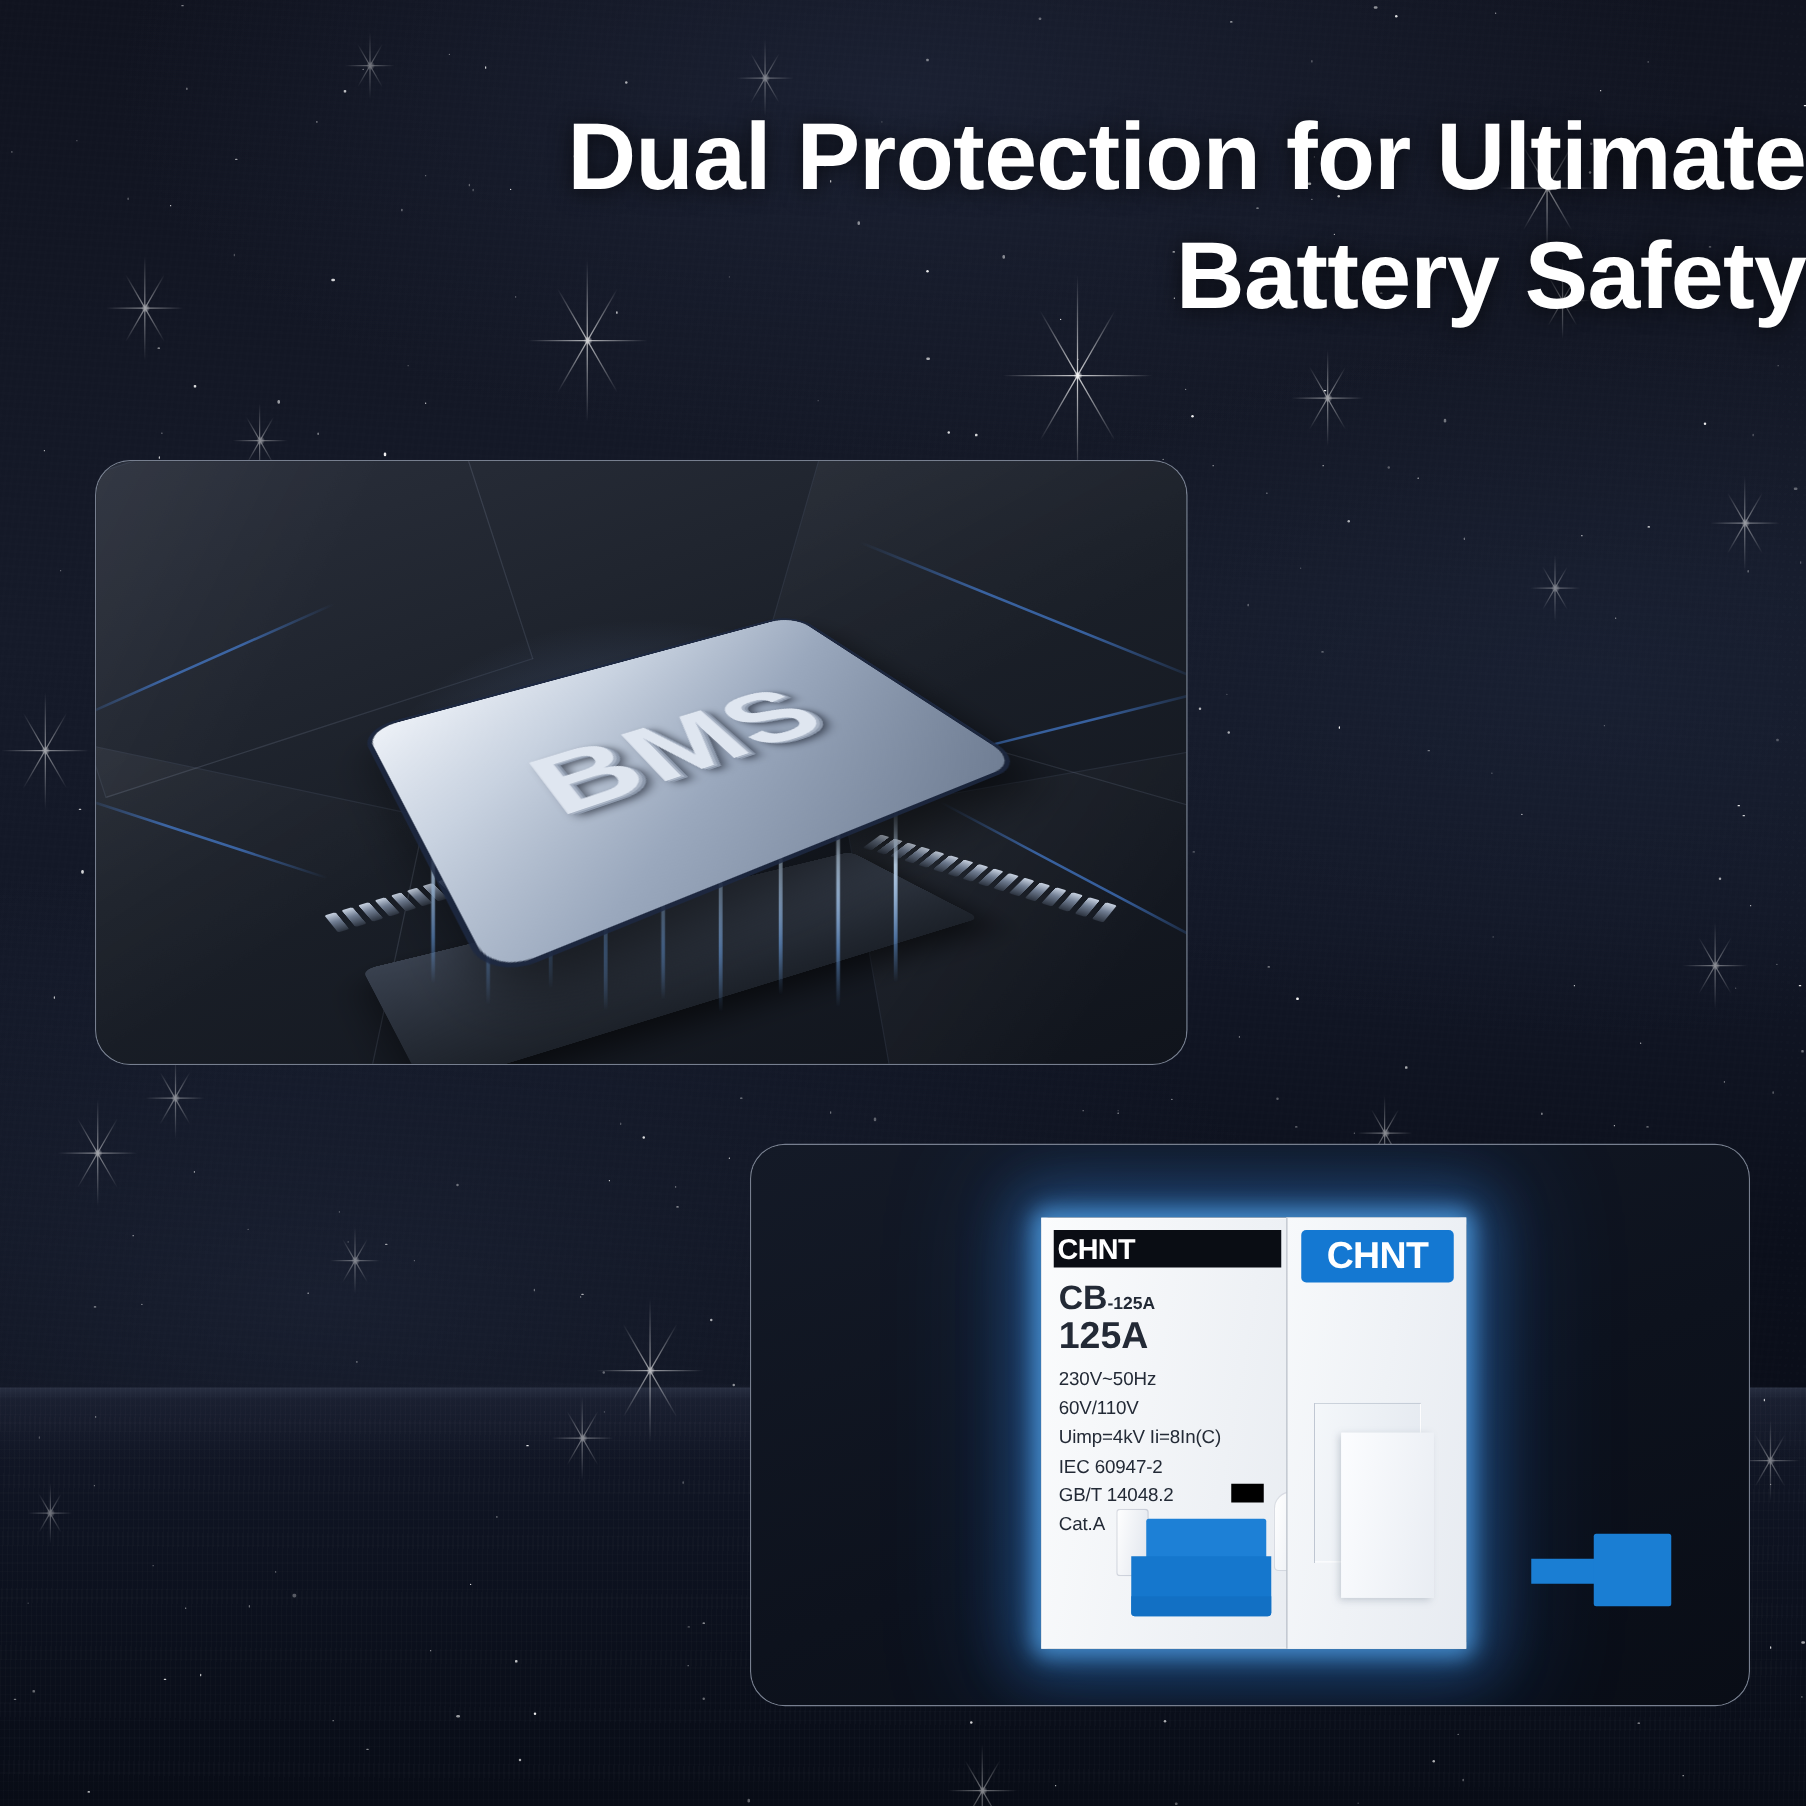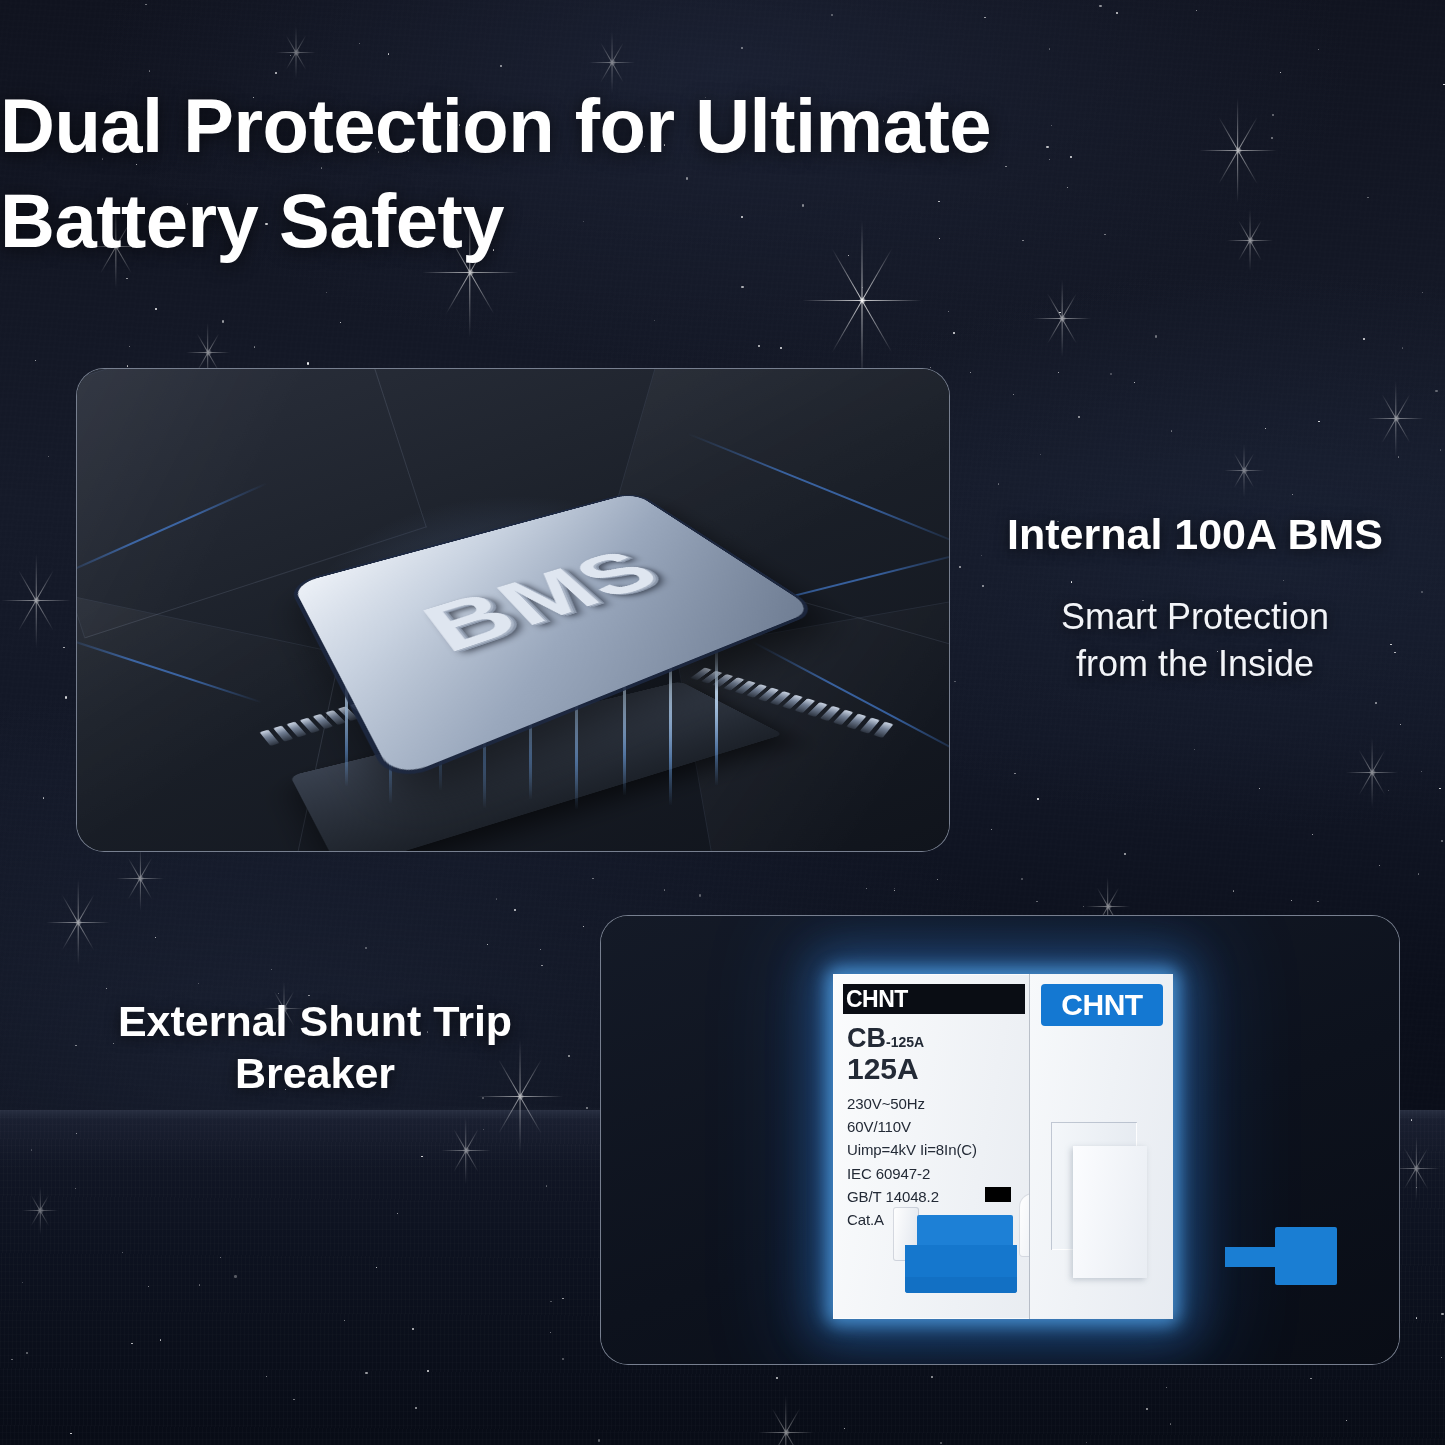--- a/index.html
+++ b/index.html
@@ -64,21 +64,21 @@
   .sparkle b {
     position:absolute; left:50%; top:50%;
     width:7px; height:7px; margin:-3.5px 0 0 -3.5px;
     border-radius:50%;
     background:radial-gradient(circle, #fff 0%, rgba(255,255,255,.55) 38%, rgba(255,255,255,0) 72%);
   }
 
   
   .headline {
     position:absolute; left:0; right:0; top:78px;
-    text-align:left;
+    text-align:right;
     color:#fff;
     font-size:76px;
     font-weight:bold;
     line-height:1.25;
     letter-spacing:-.5px;
     text-shadow:0 2px 18px rgba(0,0,0,.65);
     white-space:pre-line;
   }
 
   
@@ -707,25 +707,20 @@
       <div class="streak" style="left:638px; top:272px; height:145px;"></div>
 
       <div class="chip">
         <div class="chip-face">
           <span class="chip-label">BMS</span>
         </div>
       </div>
     </div>
   </div>
 
-  <div class="copy" id="copy-bms">
-    <div class="title">Internal 100A BMS</div>
-    <div class="sub">Smart Protection
-from the Inside</div>
-  </div>
 
   <div class="card" id="card-break">
     <div class="brk-scene">
       <div class="brk-halo"></div>
 
       <div class="breaker">
 
         <div class="mod-left">
           <div class="chnt-black">
             <span>CHNT</span>
@@ -762,17 +757,15 @@
           <div class="recess2"></div>
           <div class="link-bar"></div>
           <div class="toggle-r"></div>
         </div>
 
       </div>
     </div>
   </div>
 
   <div class="copy" id="copy-break">
-    <div class="title">External Shunt Trip
-Breaker</div>
   </div>
 
 </div>
 
 </body></html>

